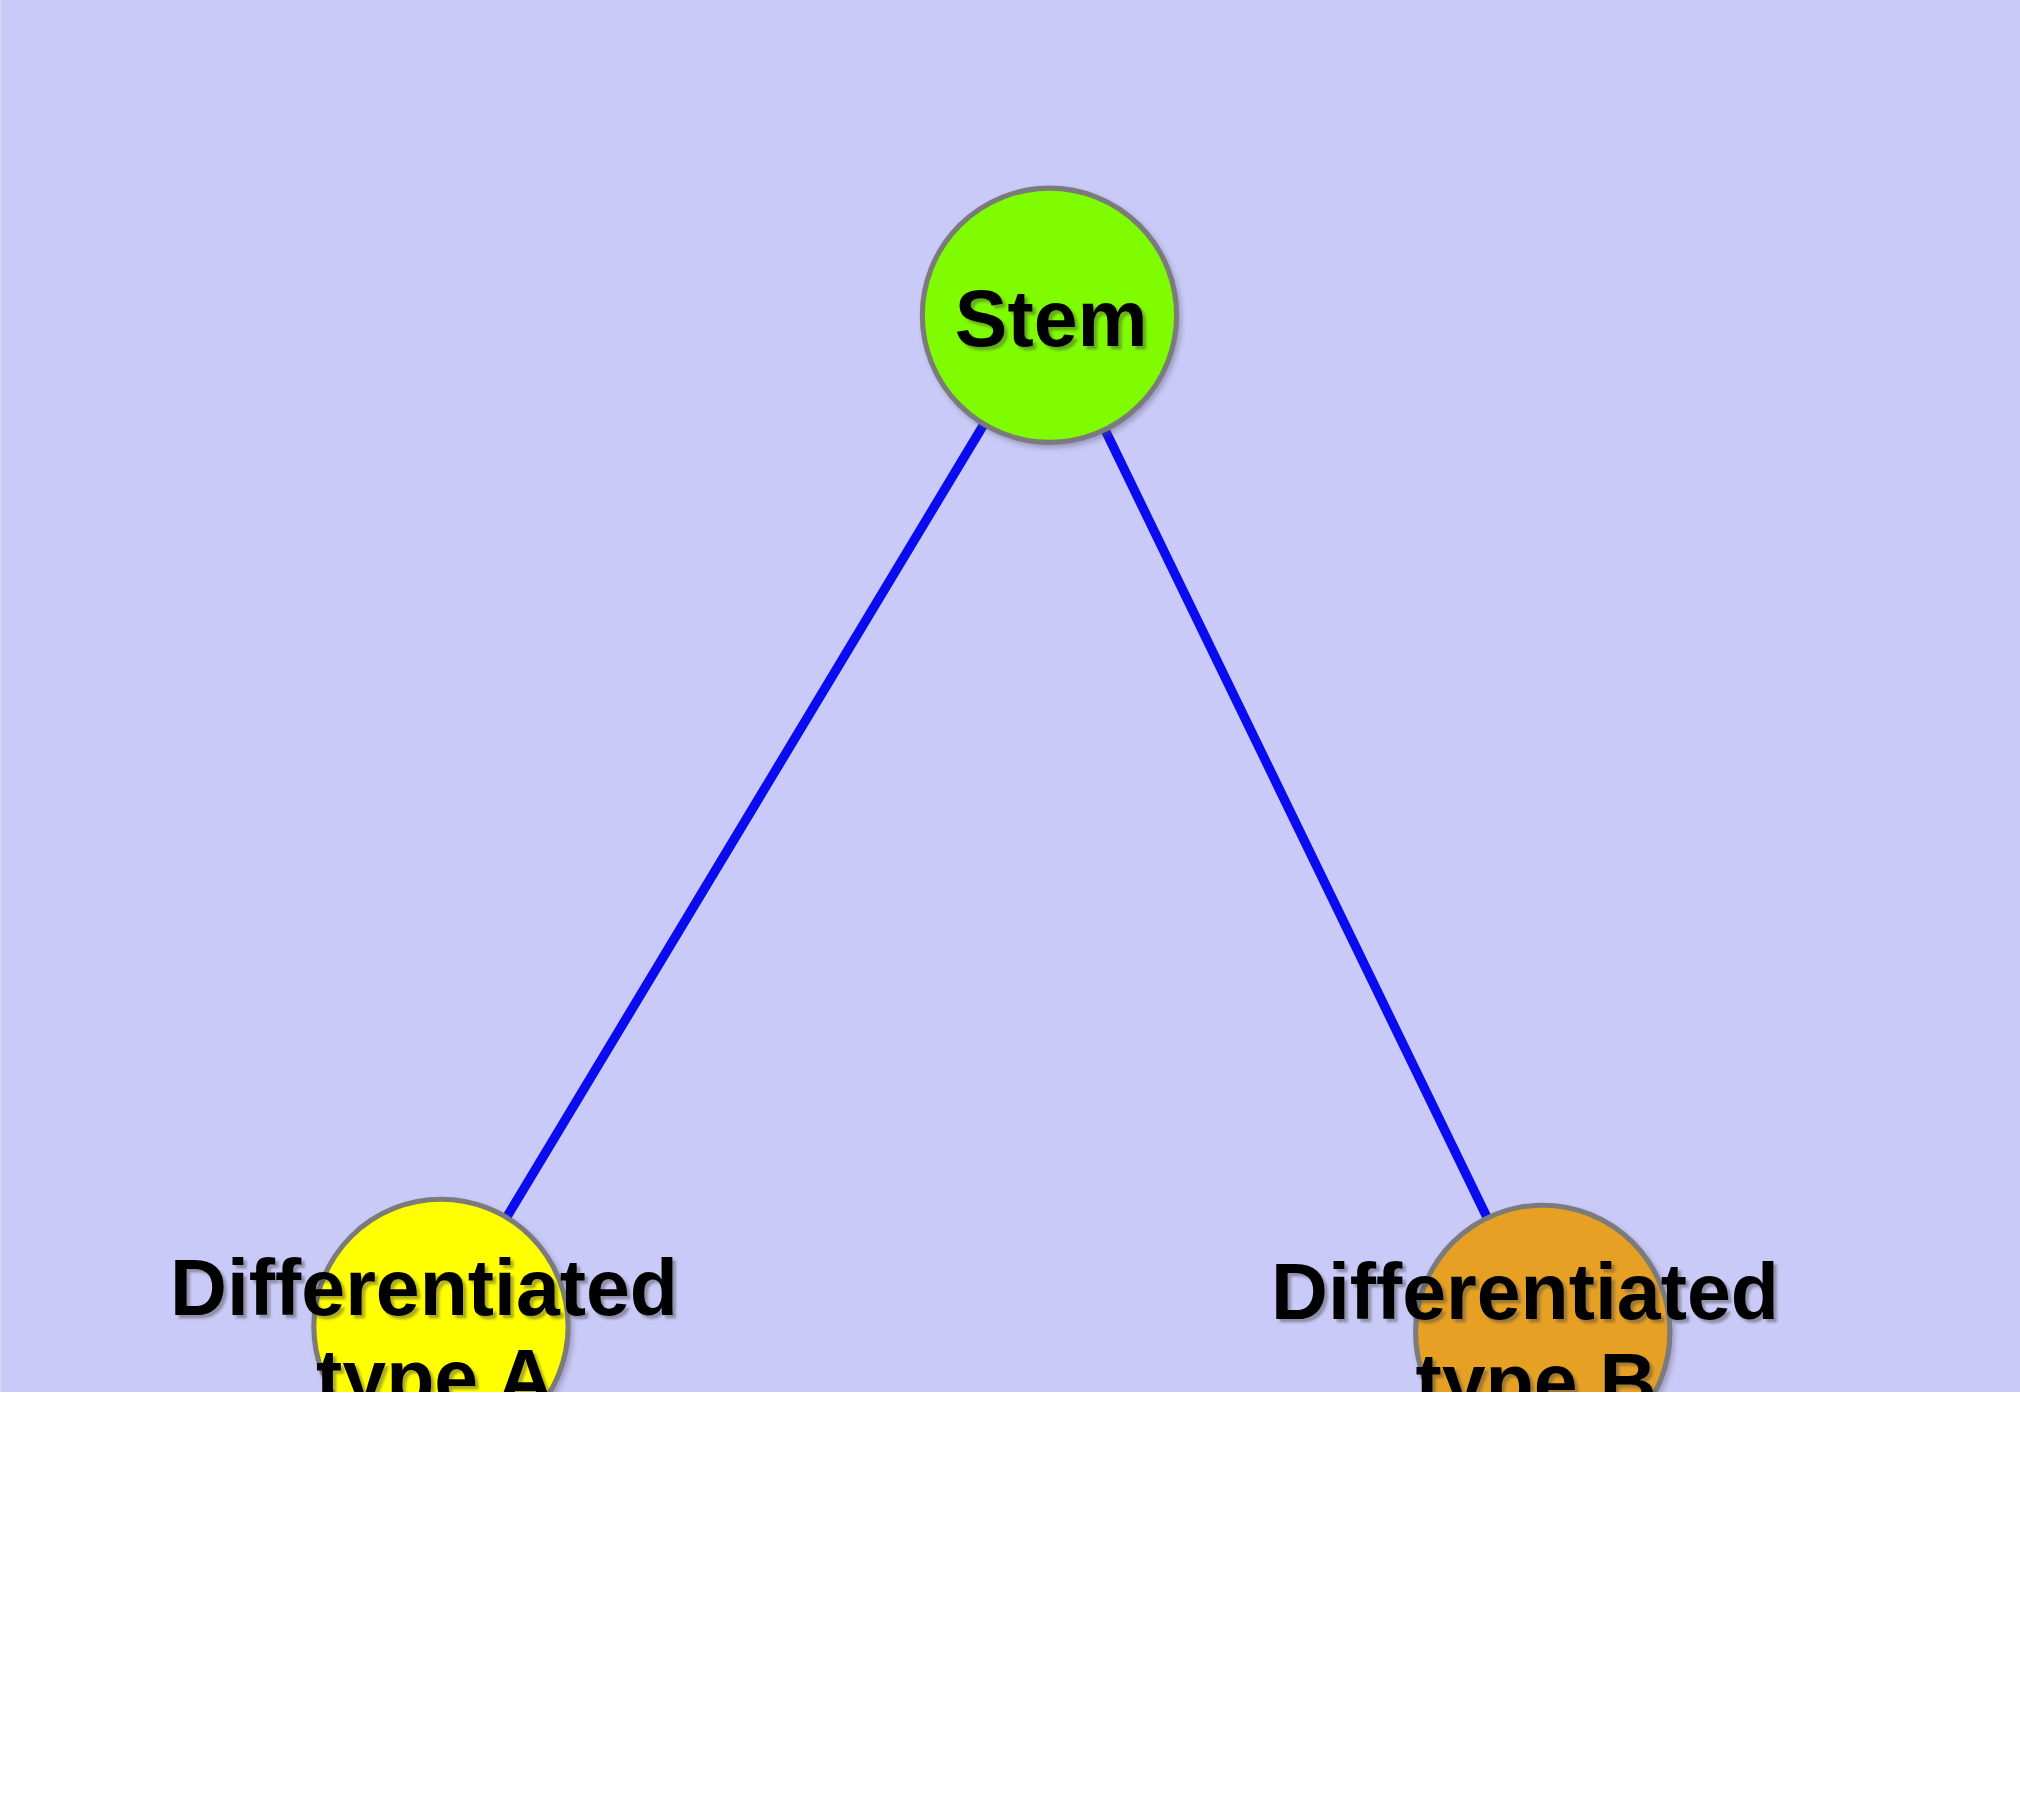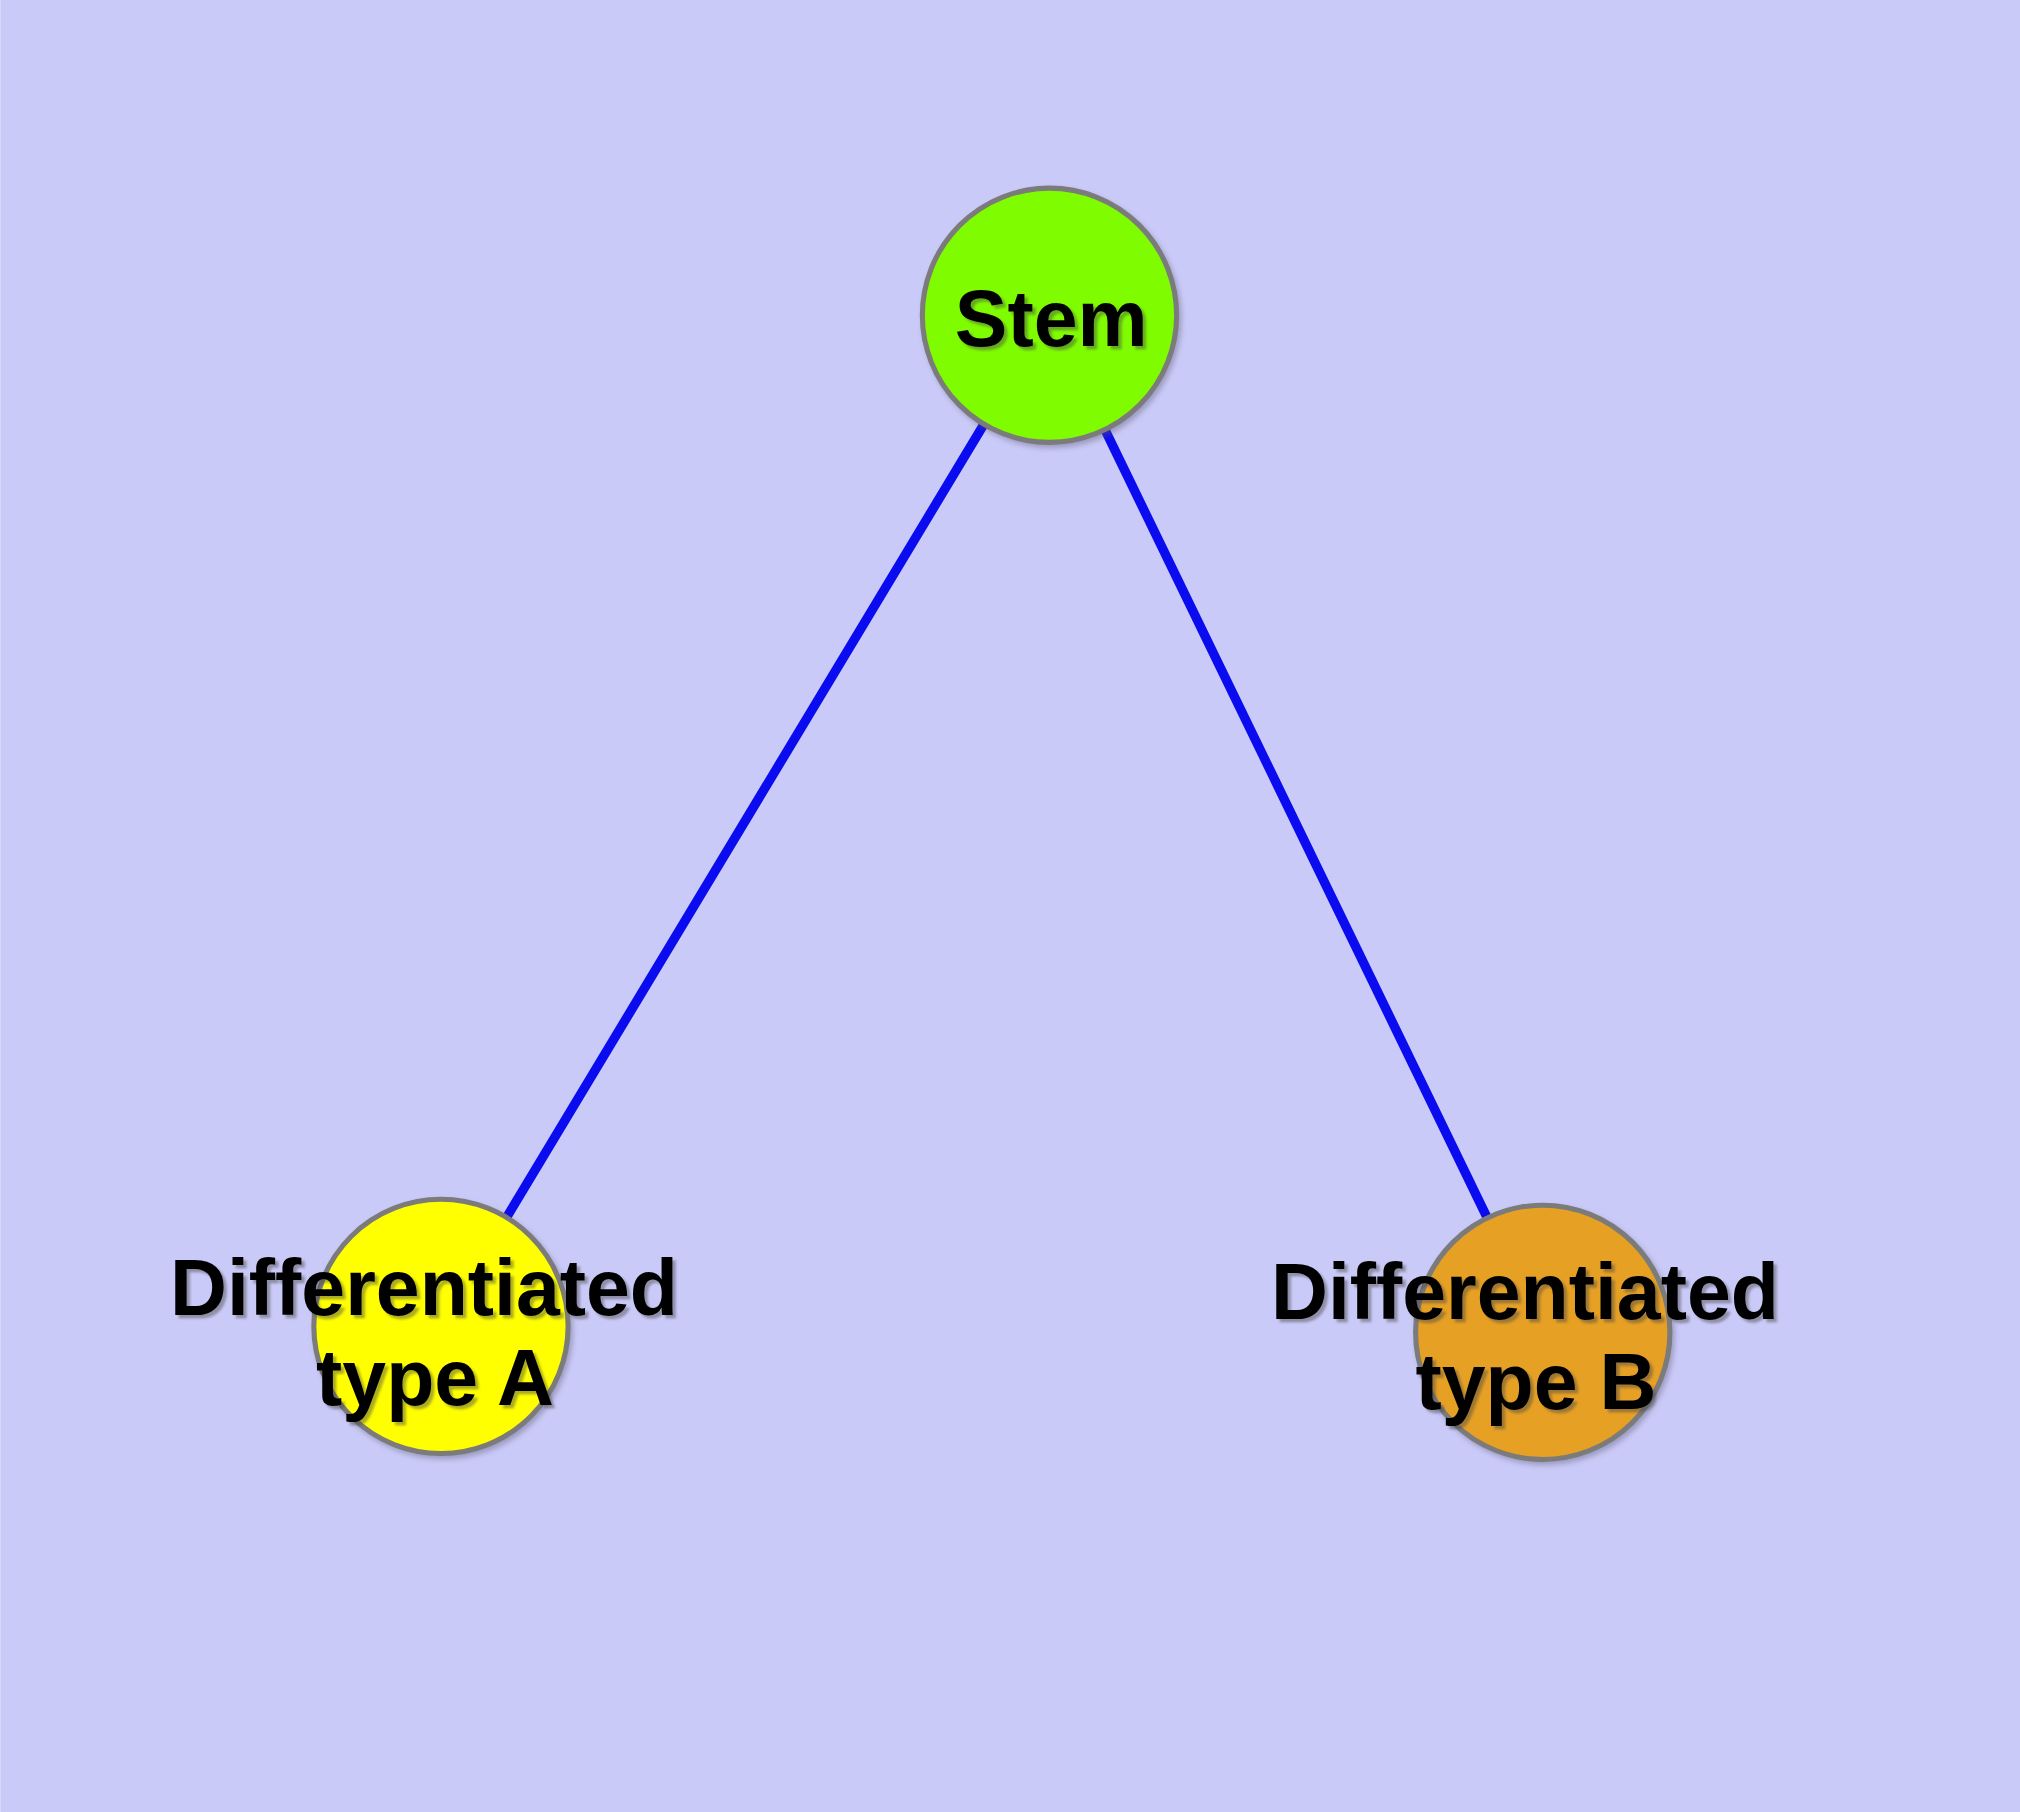--- a/index.html
+++ b/index.html
@@ -2,21 +2,21 @@
 <html style="font-size:13.6px"><head>
 <meta charset="utf-8">
 <style>
   html, body {
     margin: 0;
     padding: 0;
     background: #ffffff;
   }
   #stage {
     width: 2021px;
-    height: 1812px;
+    height: 1392px;
     display: block;
   }
   svg { display: block; }
   .edge {
     stroke-width: 11;
     stroke-linecap: round;
     fill: none;
   }
   .node-circle {
     stroke: #7b7b7b;

